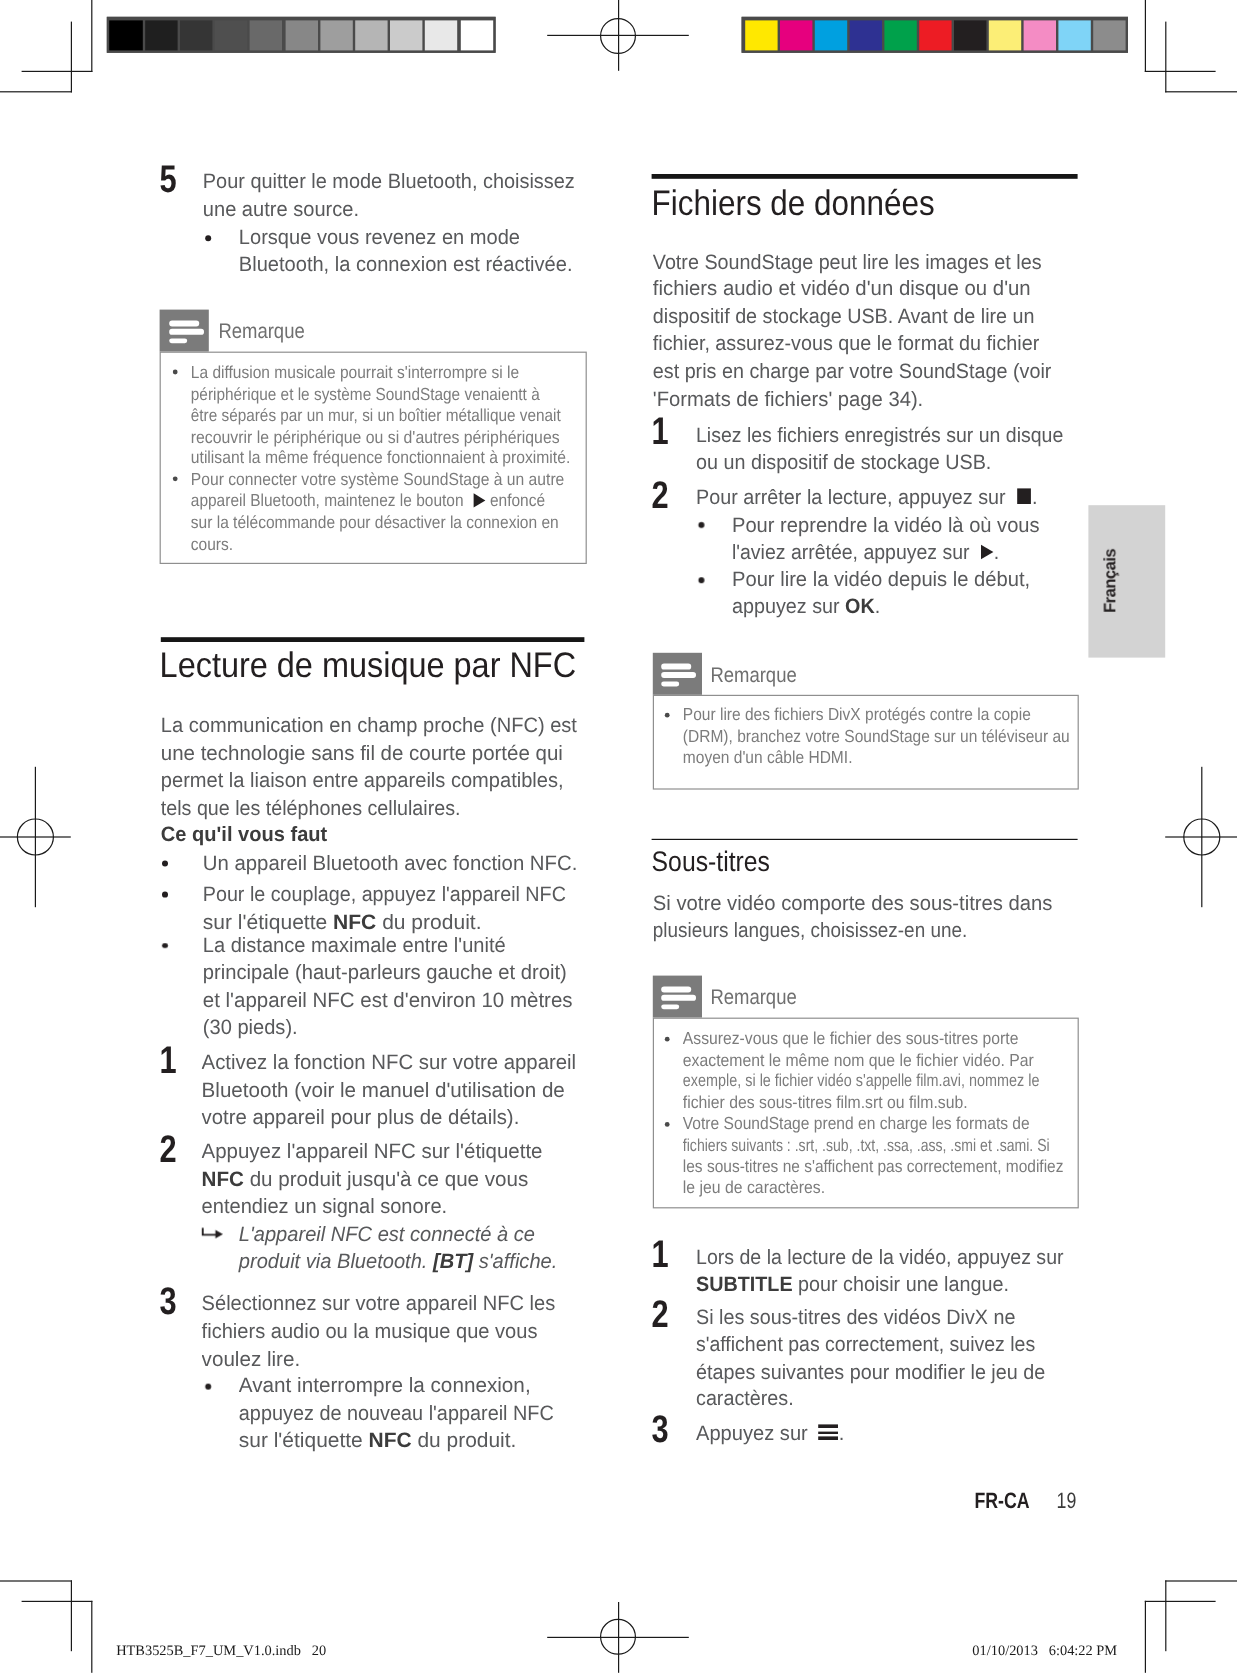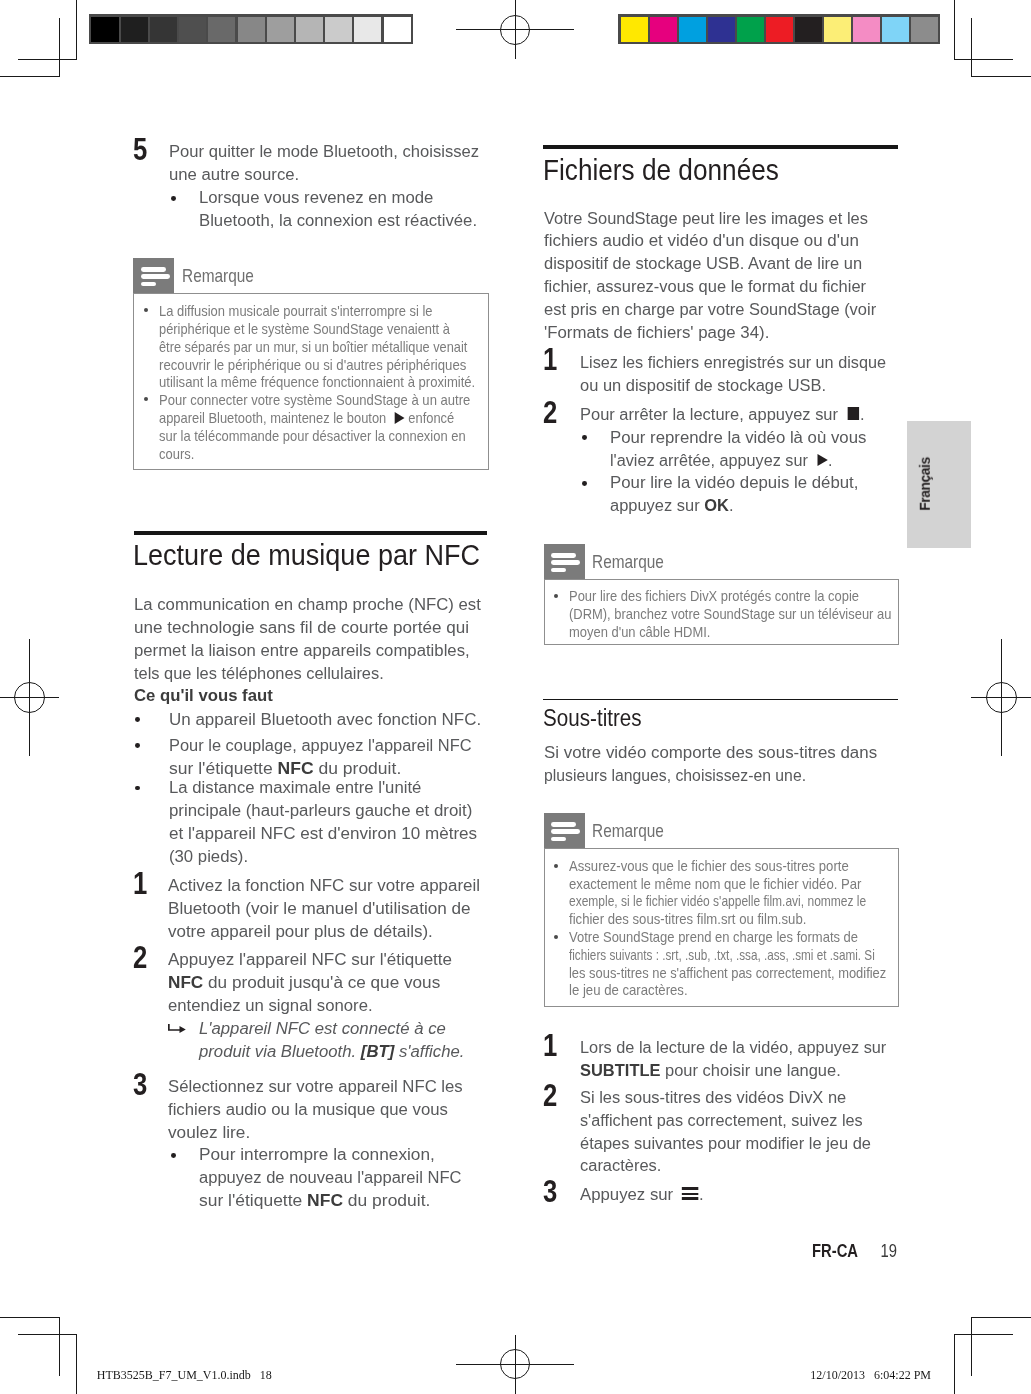--- a/index.html
+++ b/index.html
@@ -273,21 +273,21 @@
       <span class="num">3</span>
       <p class="txt" style="margin-left:34.6px;">
           <span class="ln">Sélectionnez sur votre appareil NFC les</span>
           <span class="ln">fichiers audio ou la musique que vous</span>
           <span class="ln" style="transform: scaleX(1.0276) translateZ(0px);">voulez lire.</span>
         </p>
     </div>
     <div class="blk" style="top:1143.3px;left:0;">
       <span class="dot" style="left:37.6px;top:9.4px;"></span>
       <p class="txt" style="margin-left:65.6px;">
-          <span class="ln" style="transform: scaleX(1.031) translateZ(0px);">Pour interrompre la connexion,</span>
+          <span class="ln" style="transform: scaleX(1.031) translateZ(0px);">Avant interrompre la connexion,</span>
           <span class="ln" style="transform: scaleX(0.989) translateZ(0px);">appuyez de nouveau l'appareil NFC</span>
           <span class="ln" style="transform: scaleX(1.0434) translateZ(0px);">sur l'étiquette <span class="bold">NFC</span> du produit.</span>
         </p>
     </div>
   </div>
 
   <div class="col colR">
 
     <div class="rule" style="top:144.9px;left:0;width:355px;"></div>
     <h2 class="h2" style="top:154.5px;left:-0.1px;">Fichiers de données</h2>
@@ -329,21 +329,21 @@
         </p>
     </div>
 
     <div class="note" style="top:544px;left:0.7px;width:355px;">
       <div class="tab">
         <b class="b1"></b>
           <b class="b2"></b>
           <b class="b3"></b>
       </div>
       <div class="ttl">Remarque</div>
-      <div class="bx" style="height:66px;">
+      <div class="bx" style="height:79px;">
         <span class="nd" style="top:13.3px;"></span>
         <div class="nb" style="top:7.8px;">
             <span class="ln">Pour lire des fichiers DivX protégés contre la copie</span>
             <span class="ln">(DRM), branchez votre SoundStage sur un téléviseur au</span>
             <span class="ln">moyen d'un câble HDMI.</span>
           </div>
       </div>
     </div>
 
     <div class="rule3" style="top:698.7px;left:0.3px;width:354.6px;"></div>
@@ -400,16 +400,16 @@
       <p class="txt" style="margin-left:36.8px;">
           <span class="ln" style="transform: scaleX(1.0182) translateZ(0px);">Appuyez sur <span class="ham"><i style="top:0"></i><i style="top:5.35px"></i><i style="top:10.3px"></i></span>.</span>
         </p>
     </div>
   </div>
 
   <div class="pgnum" style="left:811.8px;top:1242.3px;">
     <span class="loc">FR-CA</span><span style="display:inline-block;width:28.0px;"></span><span>19</span>
   </div>
 
-  <div class="ftr" style="left:96.8px;top:1368.2px;">HTB3525B_F7_UM_V1.0.indb   18</div>
-  <div class="ftr" style="left:810.3px;top:1368.2px;">12/10/2013   6:04:22 PM</div>
+  <div class="ftr" style="left:96.8px;top:1368.2px;">HTB3525B_F7_UM_V1.0.indb   20</div>
+  <div class="ftr" style="left:810.3px;top:1368.2px;">01/10/2013   6:04:22 PM</div>
 
 </div>
 
 </body></html>

